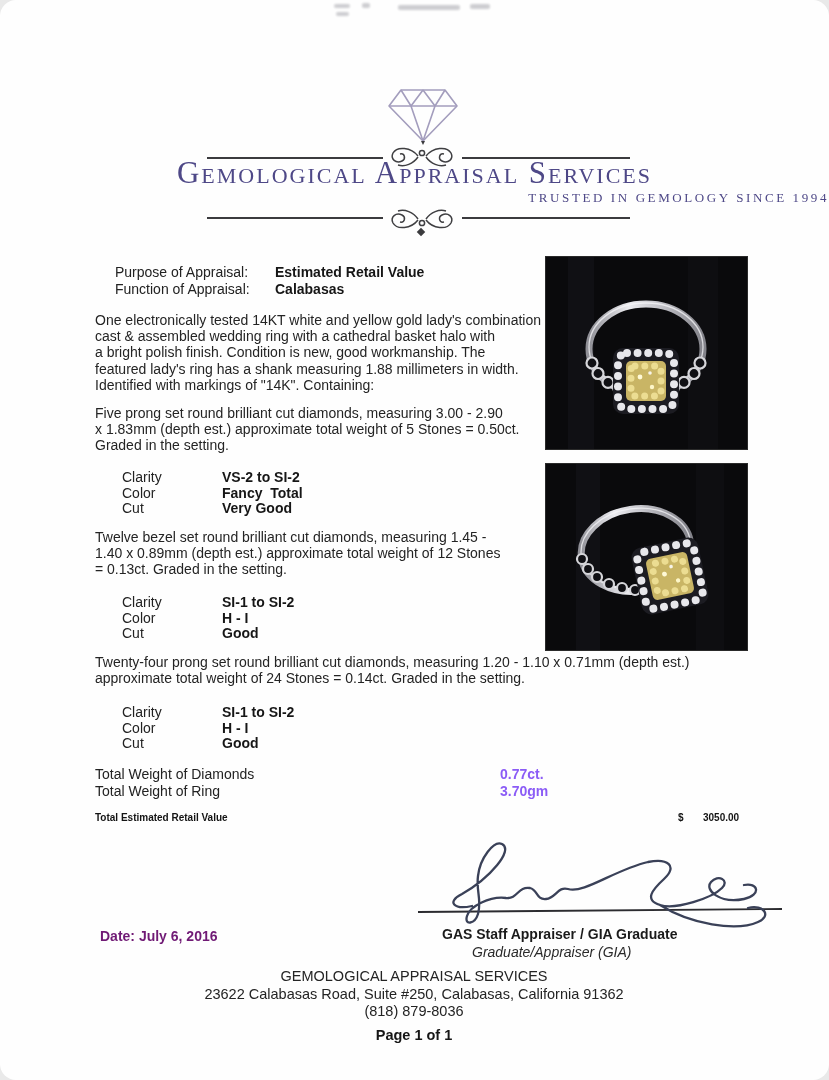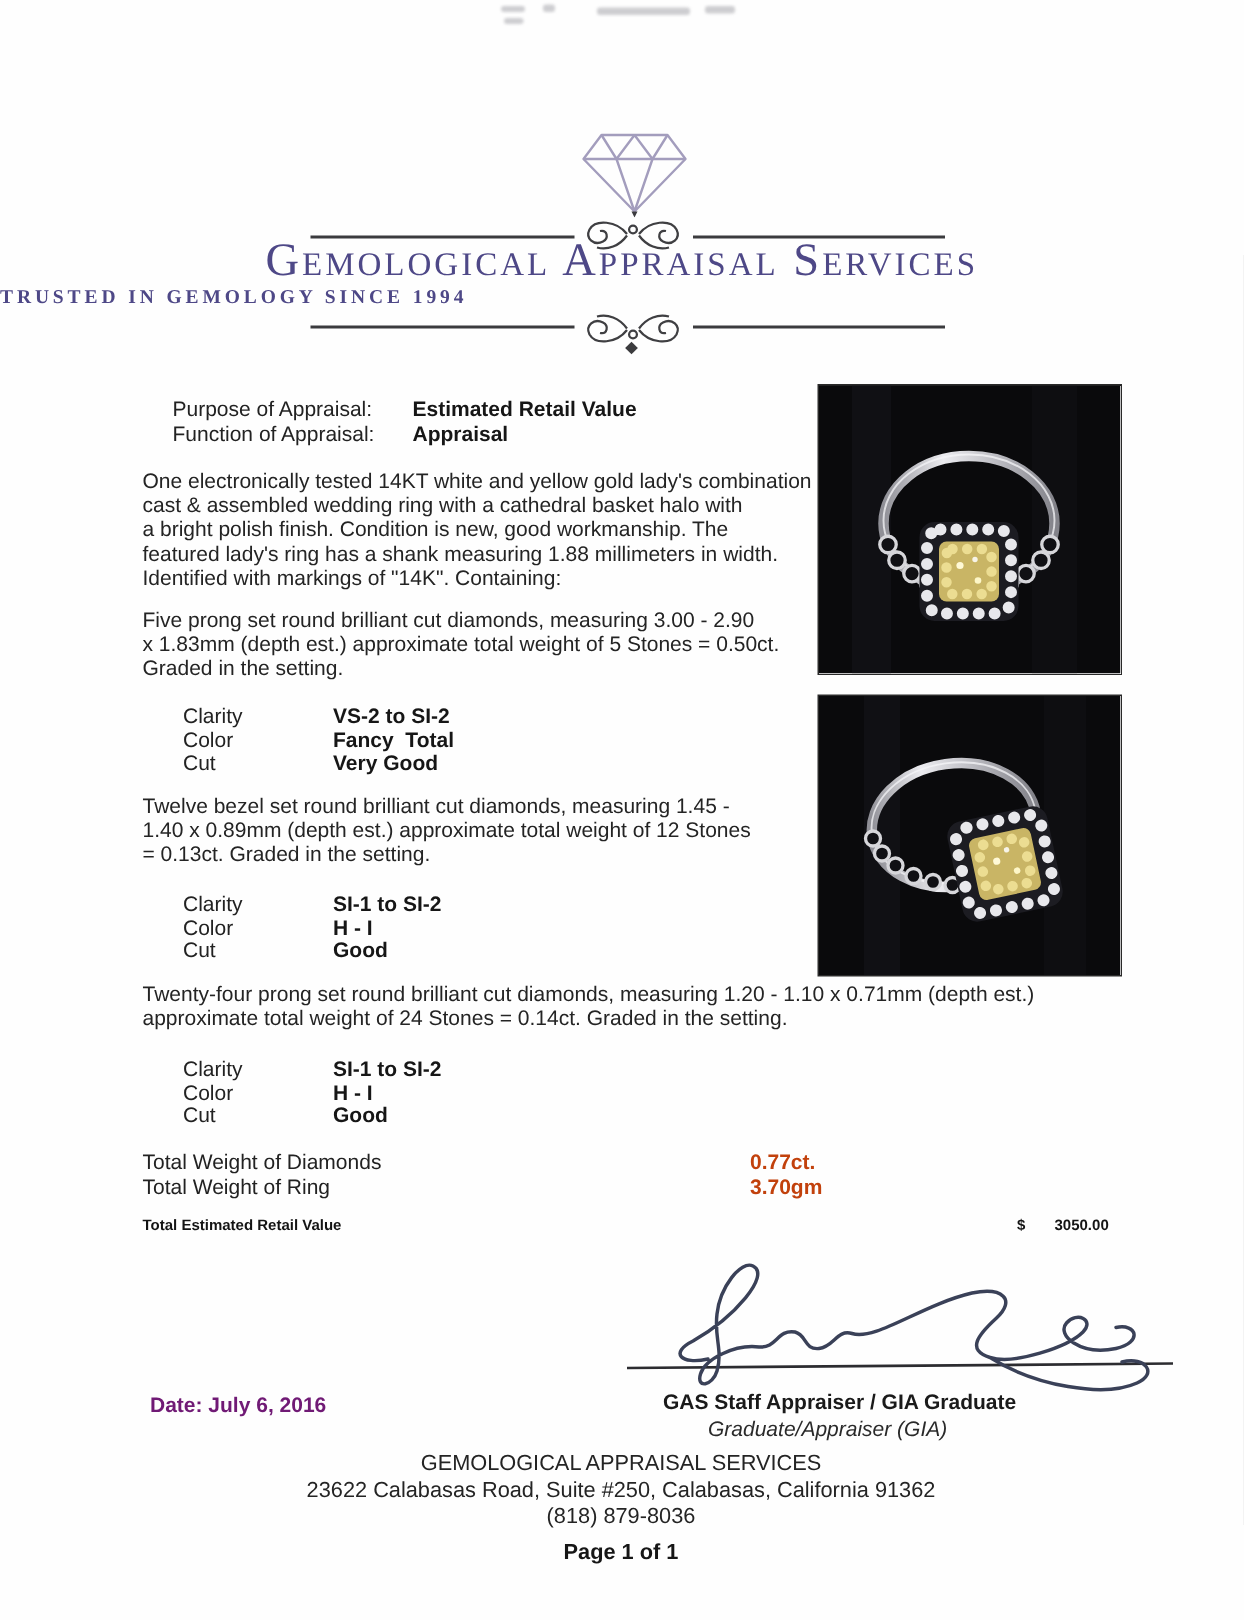--- a/index.html
+++ b/index.html
@@ -1,56 +1,56 @@
 <!DOCTYPE html>
 <html><head>
 <meta charset="utf-8">
 <style>
   html,body { margin:0; padding:0; background:#e9e9e9; }
   .page {
     position:relative; width:829px; height:1080px; margin:0 auto;
     background:#fefefe; overflow:hidden;
-    font-family:"Liberation Sans", sans-serif; color:#222;
+    font-family:"Liberation Sans", sans-serif; color:#222;border-radius:16px;
   }
 
   
   .smudge { position:absolute; background:#a6a6ac; border-radius:2px; filter:blur(1px); opacity:.55; }
 
   
   .logo-diamond { position:absolute; left:382px; top:85px; }
   .rule { position:absolute; height:2px; background:#3b3b3e; }
   .flourish { position:absolute; }
   .flourish.flip { transform:rotate(180deg); }
   .tiny-diamond { position:absolute; left:418px; top:229px; width:6px; height:6px; background:#3b3b3e; transform:rotate(45deg); }
   .brand {
     position:absolute; left:0; top:157px; width:100%; text-align:center;
     font-family:"Liberation Serif", serif; font-variant:small-caps;
     font-size:31px; letter-spacing:2px; color:#4e4887; font-weight:500; line-height:32px;
   }
   .tagline {
-    position:absolute; left:0; top:190px; width:100%; text-align:left;
+    position:absolute; left:0; top:190px; width:100%; text-align:right;
     font-family:"Liberation Serif", serif;
-    font-size:13px; letter-spacing:2.6px; color:#4e4887; font-weight:700;
+    font-size:13px; letter-spacing:2.6px; color:#4e4887; font-weight:400;
   }
 
   
   .para { position:absolute; font-size:14px; line-height:16.2px; white-space:pre-line; color:#242424; }
   .meta { position:absolute; left:95px; top:264px; font-size:14px; line-height:16.5px; }
   .meta-row { display:flex; }
   .meta-label { width:160px;margin-left:20px; }
   .meta-value { font-weight:700; color:#161616; }
 
   .spec-table { position:absolute; left:122px; font-size:14px; line-height:15.6px; }
   .spec-row { display:flex; }
   .spec-label { width:100px; }
   .spec-value { font-weight:700; color:#161616; white-space:pre; }
 
   .totals { position:absolute; left:95px; top:766px; width:680px; font-size:14px; line-height:16.5px; }
   .totals-row { position:relative; }
-  .totals-value { position:absolute; left:405px; top:0; font-weight:700; color:#c2410c; }
+  .totals-value { position:absolute; left:405px; top:0; font-weight:700; color:#8b5cf6; }
   .retail { position:absolute; left:95px; top:812px; width:700px; font-size:10px; }
   .retail-label { font-weight:700; color:#141414; }
   .retail-currency { position:absolute; left:583px; top:0; font-weight:700; color:#141414; }
   .retail-value { position:absolute; left:608px; top:0; font-weight:700; color:#141414; }
 
   
   .photo { position:absolute; left:546px; box-shadow:0 0 0 1px #2a2a2a; }
   .photo-1 { top:257px; }
   .photo-2 { top:464px; }
 
@@ -115,21 +115,21 @@
     <div class="tiny-diamond"></div>
   </div>
 
   <div class="meta">
     <div class="meta-row">
       <span class="meta-label">Purpose of Appraisal:</span>
       <span class="meta-value">Estimated Retail Value</span>
     </div>
     <div class="meta-row">
       <span class="meta-label">Function of Appraisal:</span>
-      <span class="meta-value">Appraisal</span>
+      <span class="meta-value">Calabasas</span>
     </div>
   </div>
 
   <div class="para" style="left:95px;top:312px;width:460px;">One electronically tested 14KT white and yellow gold lady's combination
 cast &amp; assembled wedding ring with a cathedral basket halo with
 a bright polish finish. Condition is new, good workmanship. The
 featured lady's ring has a shank measuring 1.88 millimeters in width.
 Identified with markings of "14K".  Containing:</div>
 
   <div class="para" style="left:95px;top:405px;width:460px;">Five prong set round brilliant cut diamonds, measuring 3.00 - 2.90

